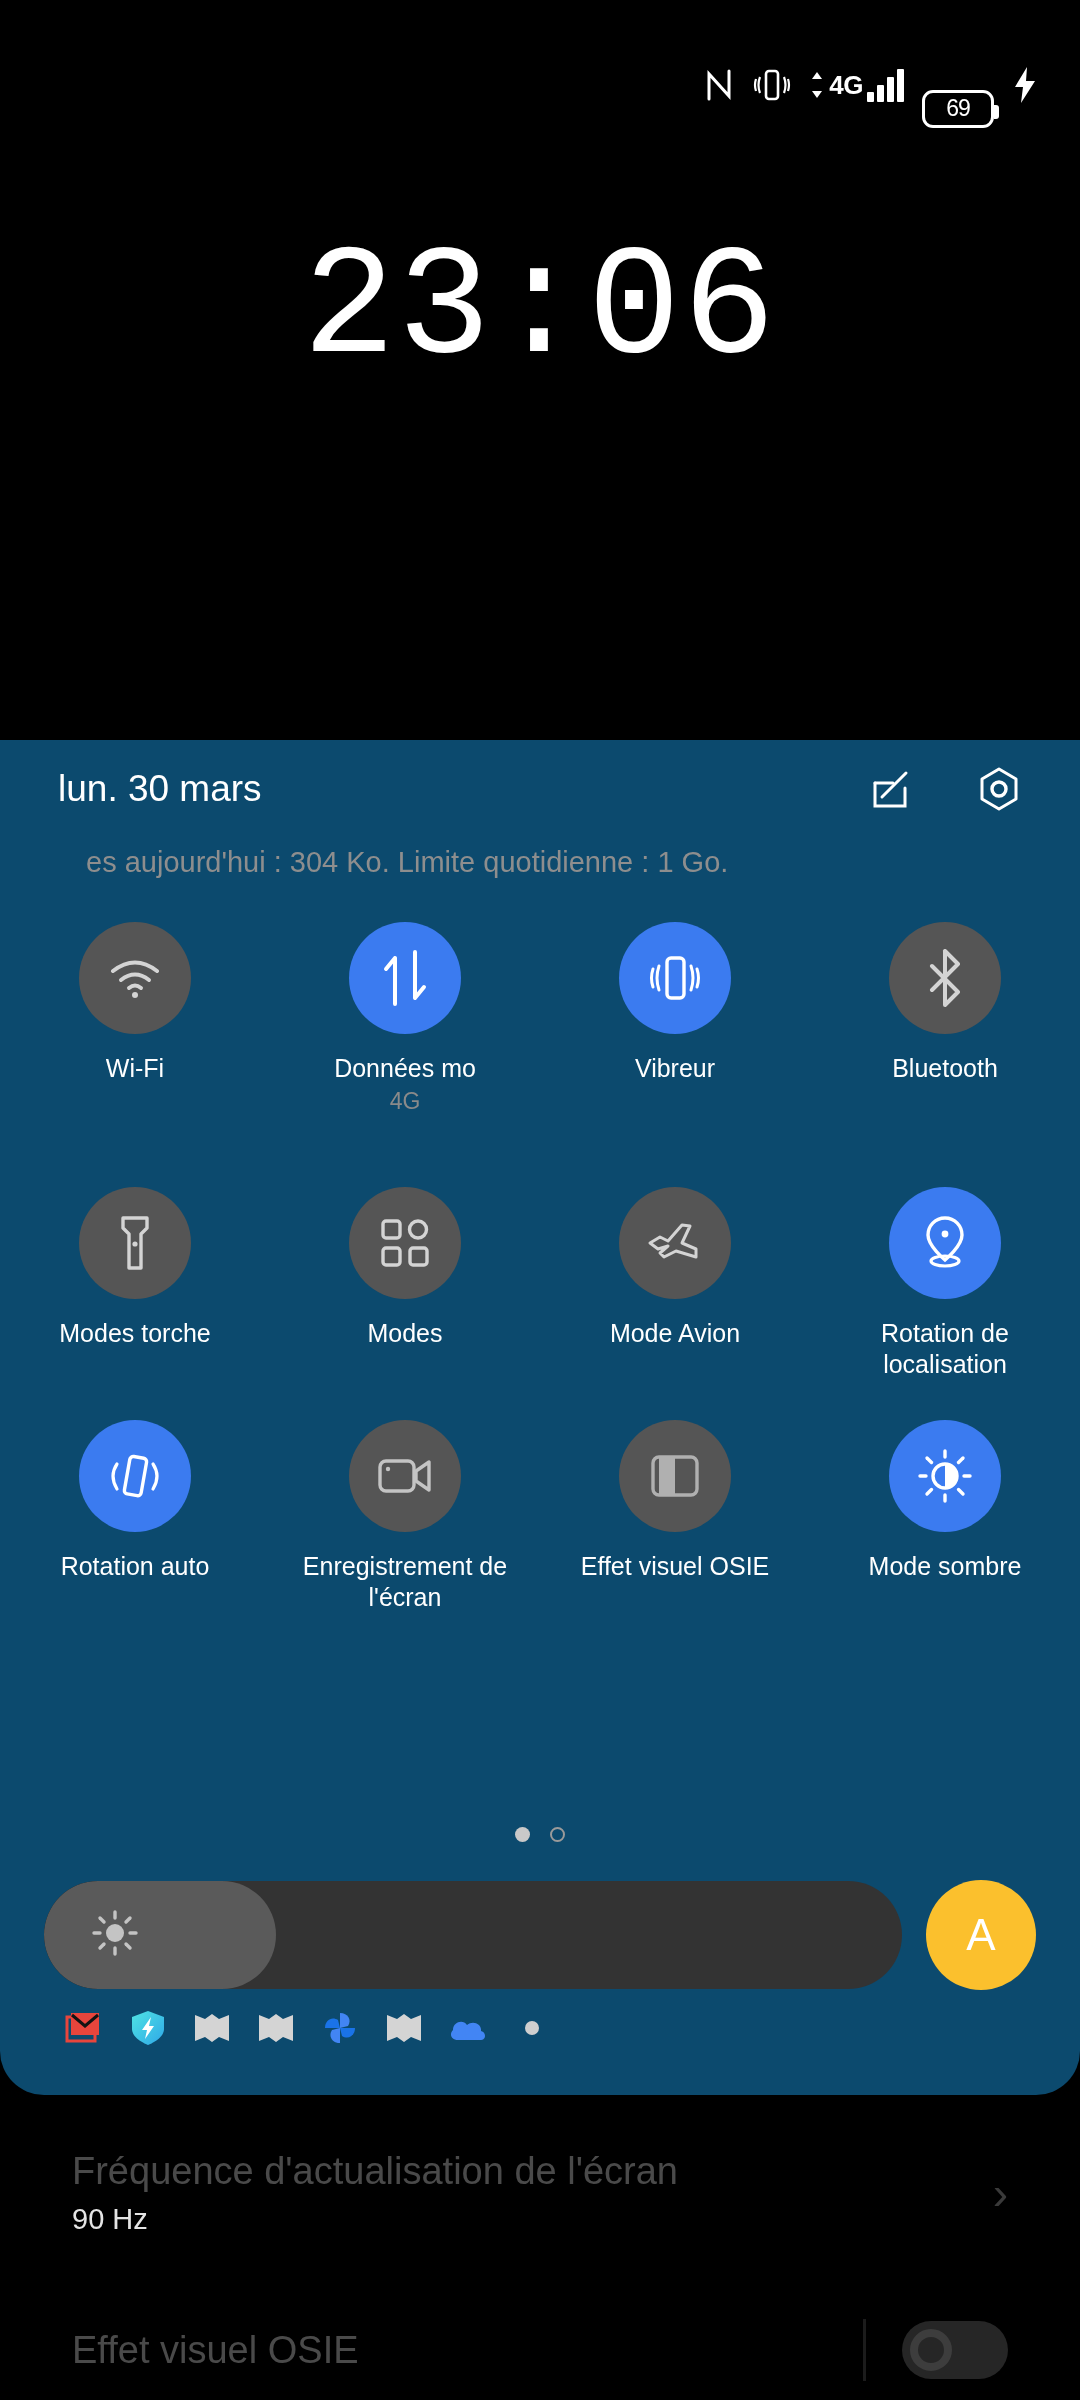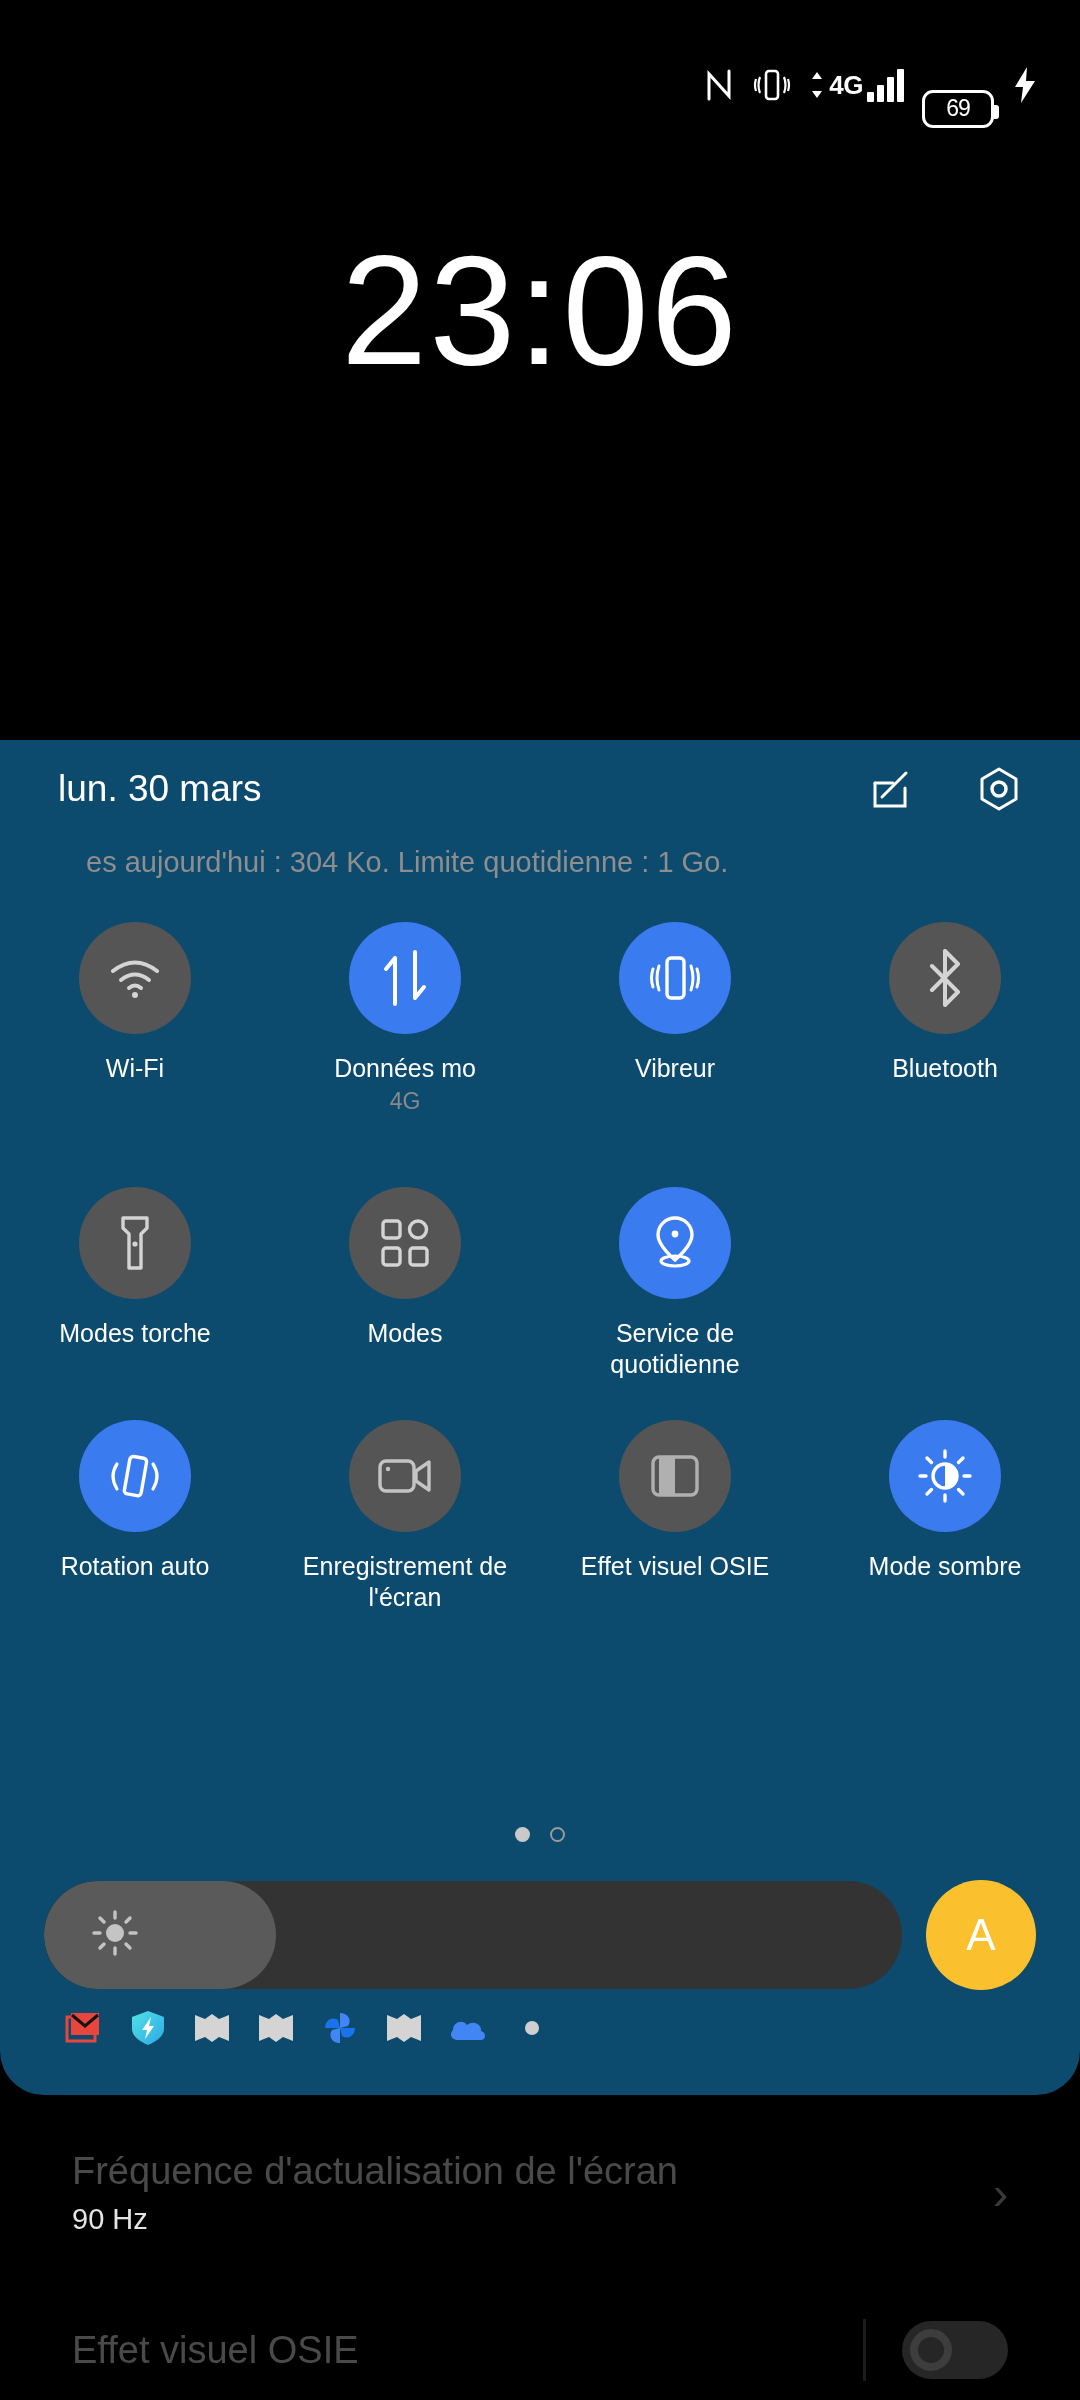--- a/index.html
+++ b/index.html
@@ -35,21 +35,21 @@
     content:""; position:absolute; right:-8px; top:12px;
     width:5px; height:14px; background:#fff; border-radius:0 3px 3px 0;
   }
   .battery span { font-size:23px; color:#fff; font-weight:400; letter-spacing:-1px; }
 
   
   .clock {
     position:absolute; top:222px; left:0; width:1080px;
     text-align:center; color:#fff;
     font-size:155px; font-weight:300; letter-spacing:2px;
-    font-family:Liberation Sans, sans-serif;
+    font-family:Liberation Mono, monospace;
   }
 
   
   .panel {
     position:absolute; top:740px; left:0; width:1080px; height:1355px;
     background:#0c4a6e; border-radius:0 0 44px 44px;
   }
   .panel-head {
     position:relative; height:110px; padding:0 58px;
     display:flex; align-items:flex-start; justify-content:space-between;
@@ -276,28 +276,36 @@
           <svg width="52" height="52" viewBox="0 0 52 52">
             <rect x="4" y="4" width="17" height="17" rx="3" stroke="#d4d4d4" stroke-width="3.4" fill="none"></rect>
             <circle cx="39" cy="12.5" r="8.5" stroke="#d4d4d4" stroke-width="3.4" fill="none"></circle>
             <rect x="4" y="31" width="17" height="17" rx="3" stroke="#d4d4d4" stroke-width="3.4" fill="none"></rect>
             <rect x="31" y="31" width="17" height="17" rx="3" stroke="#d4d4d4" stroke-width="3.4" fill="none"></rect>
           </svg>
         </div>
         <div class="tlabel">Modes</div>
       </div>
       <div class="tile">
+        <div class="circle off">
+          <svg width="58" height="48" viewBox="0 0 58 48">
+            <path d="M4 24 L14 18 L22 22 L36 6 L44 7 L36 24 L50 30 L50 38 L30 32 L18 38 L14 34 L22 27 L12 30 Z" stroke="#d4d4d4" stroke-width="3" fill="none" stroke-linejoin="round"></path>
+          </svg>
+        </div>
+        <div class="tlabel">Mode Avion</div>
+      </div>
+      <div class="tile">
         <div class="circle on">
           <svg width="50" height="58" viewBox="0 0 50 58">
             <path d="M25 4 C15 4 8 12 8 21 C8 32 25 46 25 46 C25 46 42 32 42 21 C42 12 35 4 25 4 Z" stroke="#fff" stroke-width="3.4" fill="none"></path>
             <circle cx="25" cy="20" r="3.4" fill="#fff"></circle>
             <ellipse cx="25" cy="47" rx="14" ry="5" stroke="#fff" stroke-width="3.2" fill="none"></ellipse>
           </svg>
         </div>
-        <div class="tlabel wrap">Service de quotidienne</div>
+        <div class="tlabel wrap">Rotation de localisation</div>
       </div>
     </div>
 
     <div class="rowgap2"></div>
 
     <div class="tilerow">
       <div class="tile">
         <div class="circle on">
           <svg width="60" height="56" viewBox="0 0 60 56">
             <rect x="22" y="9" width="17" height="38" rx="3.5" stroke="#fff" stroke-width="3.4" fill="none" transform="rotate(10 30 28)"></rect>

